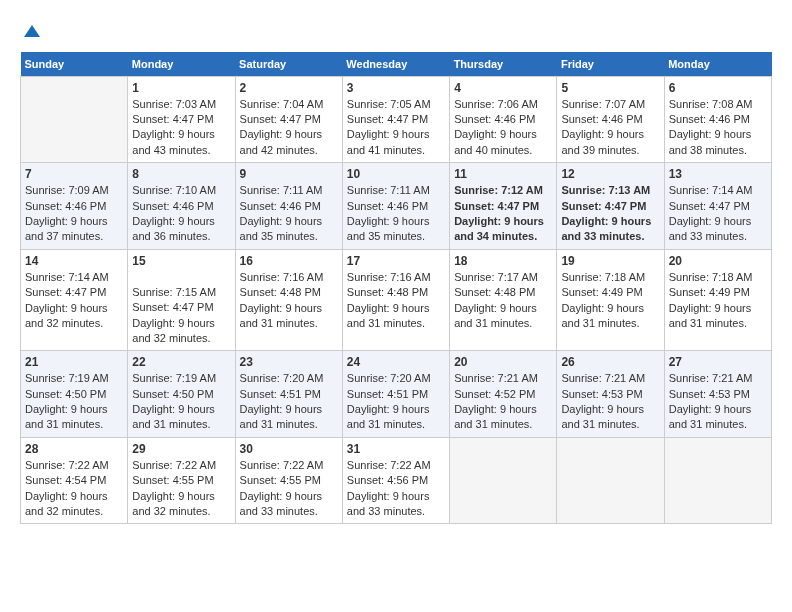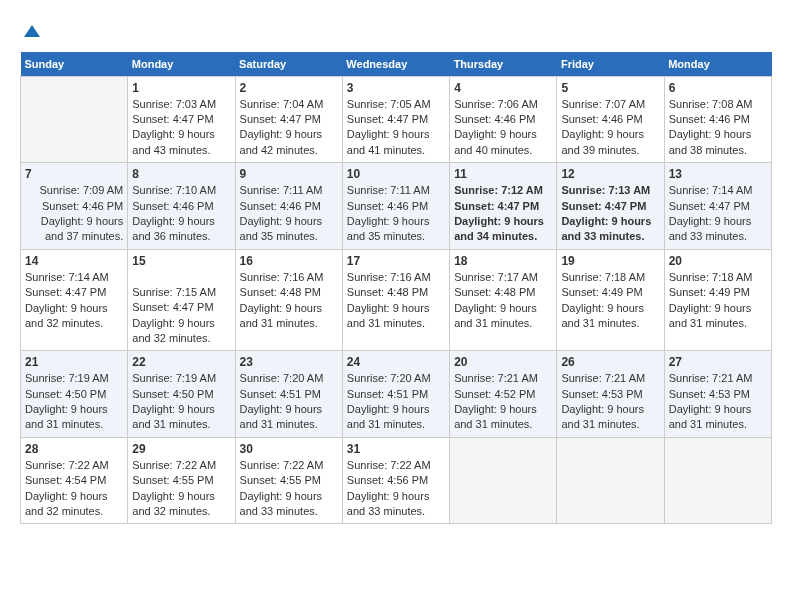--- a/index.html
+++ b/index.html
@@ -162,21 +162,21 @@
           <span class="day-number">6</span>
           <div class="day-info" style="white-space: pre-line;">Sunrise: 7:08 AM
 Sunset: 4:46 PM
 Daylight: 9 hours
 and 38 minutes.</div>
         </td>
       </tr>
       <tr class="row-shade">
         <td>
           <span class="day-number">7</span>
-          <div class="day-info" style="white-space: pre-line; text-align: right;">Sunrise: 7:09 AM
+          <div class="day-info" style="white-space: pre-line;">Sunrise: 7:09 AM
 Sunset: 4:46 PM
 Daylight: 9 hours
 and 37 minutes.</div>
         </td>
         <td>
           <span class="day-number">8</span>
           <div class="day-info" style="white-space: pre-line;">Sunrise: 7:10 AM
 Sunset: 4:46 PM
 Daylight: 9 hours
 and 36 minutes.</div>

